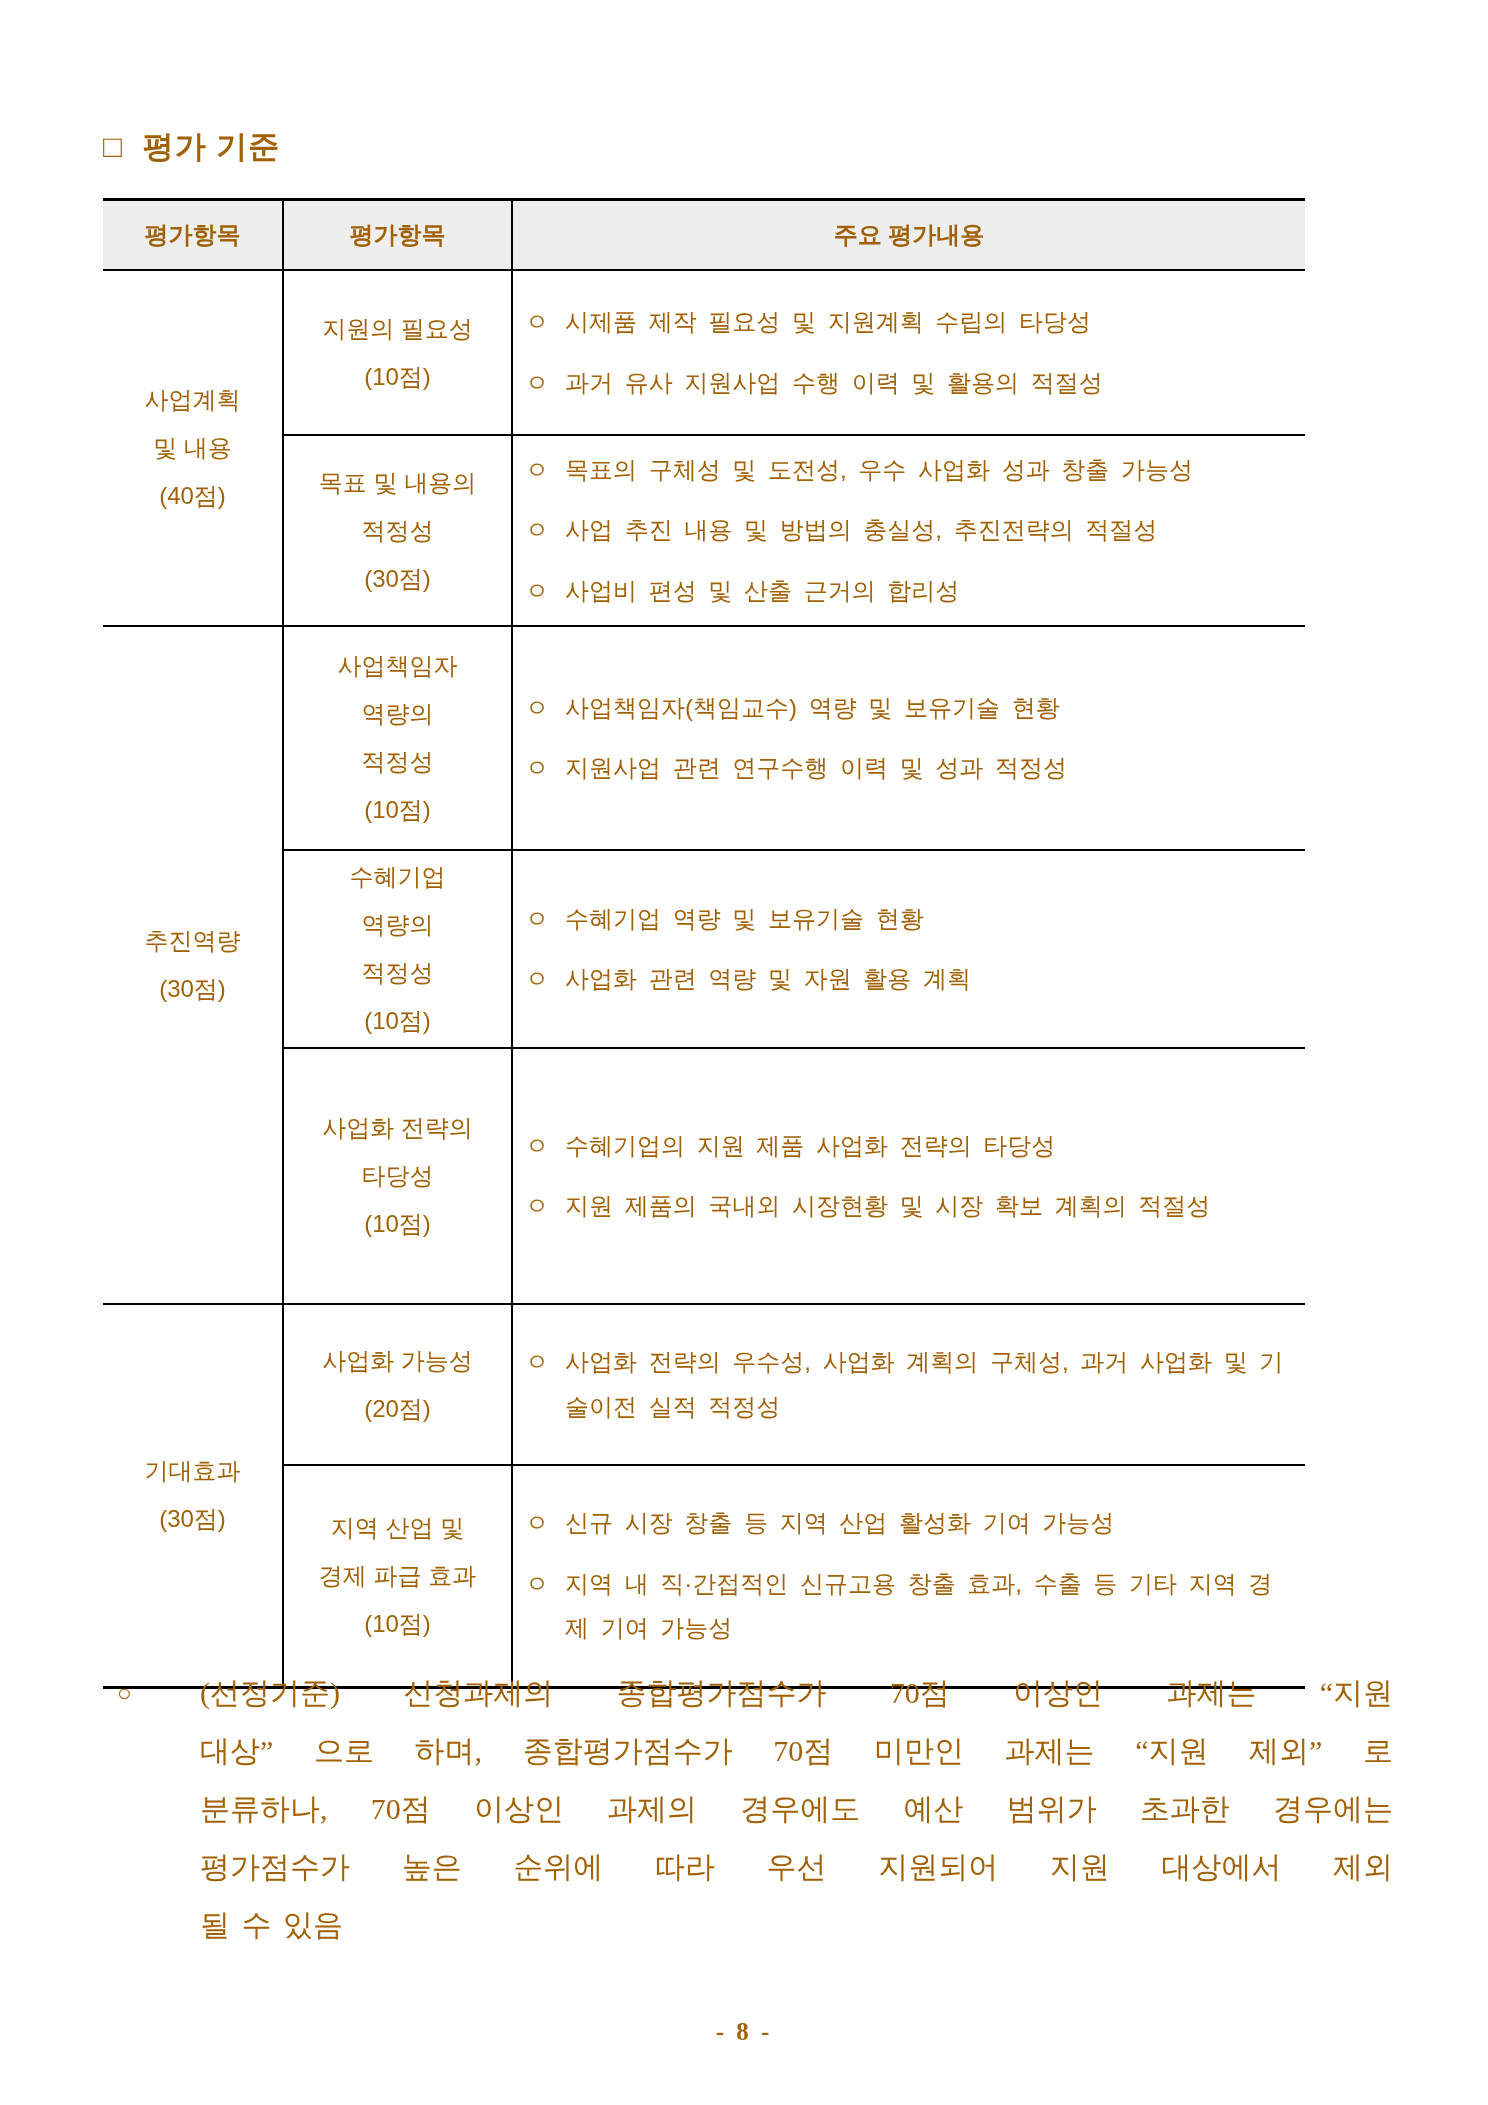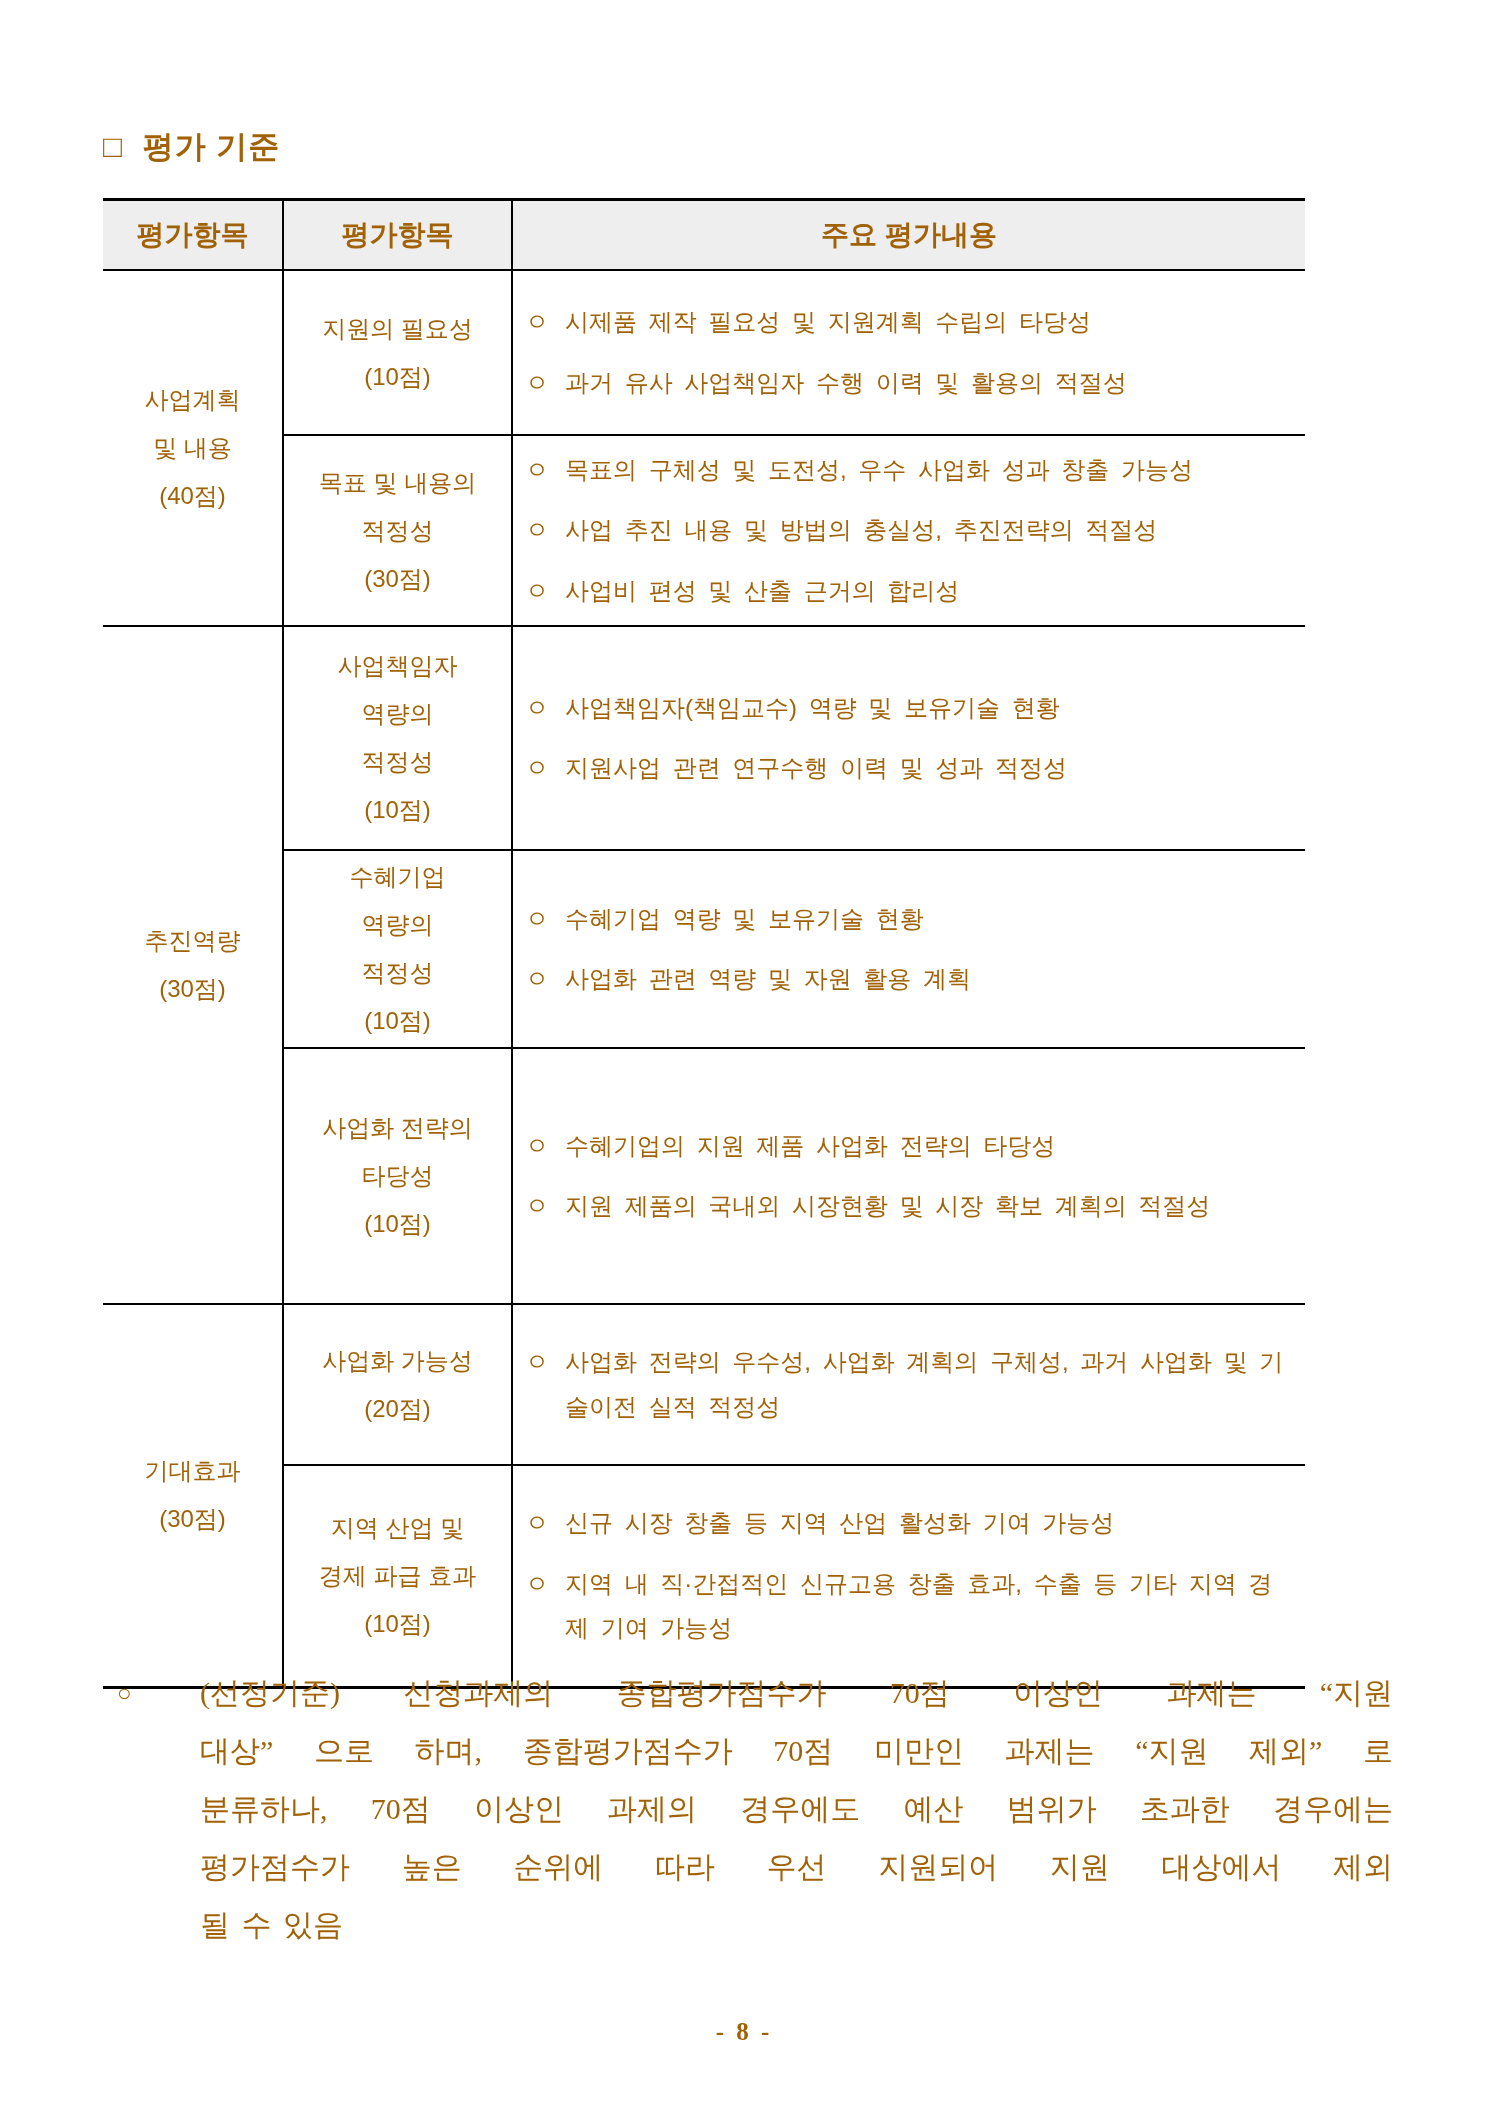--- a/index.html
+++ b/index.html
@@ -34,21 +34,21 @@
     border-collapse: collapse;
     table-layout: fixed;
   }
   .doc-table col.c1 { width: 180px; }
   .doc-table col.c2 { width: 229px; }
   .doc-table col.c3 { width: 793px; }
 
   .doc-table th {
     height: 66px;
     background: #eeeeee;
-    font-size: 28px;
+    font-size: 24px;
     font-weight: bold;
     text-align: center;
     vertical-align: middle;
     border: 2px solid #000;
     border-top: 3px solid #000;
   }
   .doc-table th:first-child { border-left: none; }
   .doc-table th:last-child  { border-right: none; }
 
   .doc-table td {
@@ -143,21 +143,21 @@
 (40점)</td>
       <td class="item">지원의 필요성
 (10점)</td>
       <td class="crit">
         <div class="bullet">
           <span class="bmark">ㅇ</span>
           <span class="btext">시제품 제작 필요성 및 지원계획 수립의 타당성</span>
         </div>
         <div class="bullet">
           <span class="bmark">ㅇ</span>
-          <span class="btext">과거 유사 사업책임자 수행 이력 및 활용의 적절성</span>
+          <span class="btext">과거 유사 지원사업 수행 이력 및 활용의 적절성</span>
         </div>
       </td>
     </tr>
 
     <tr class="r2">
       <td class="item">목표 및 내용의
 적정성
 (30점)</td>
       <td class="crit">
         <div class="bullet">

